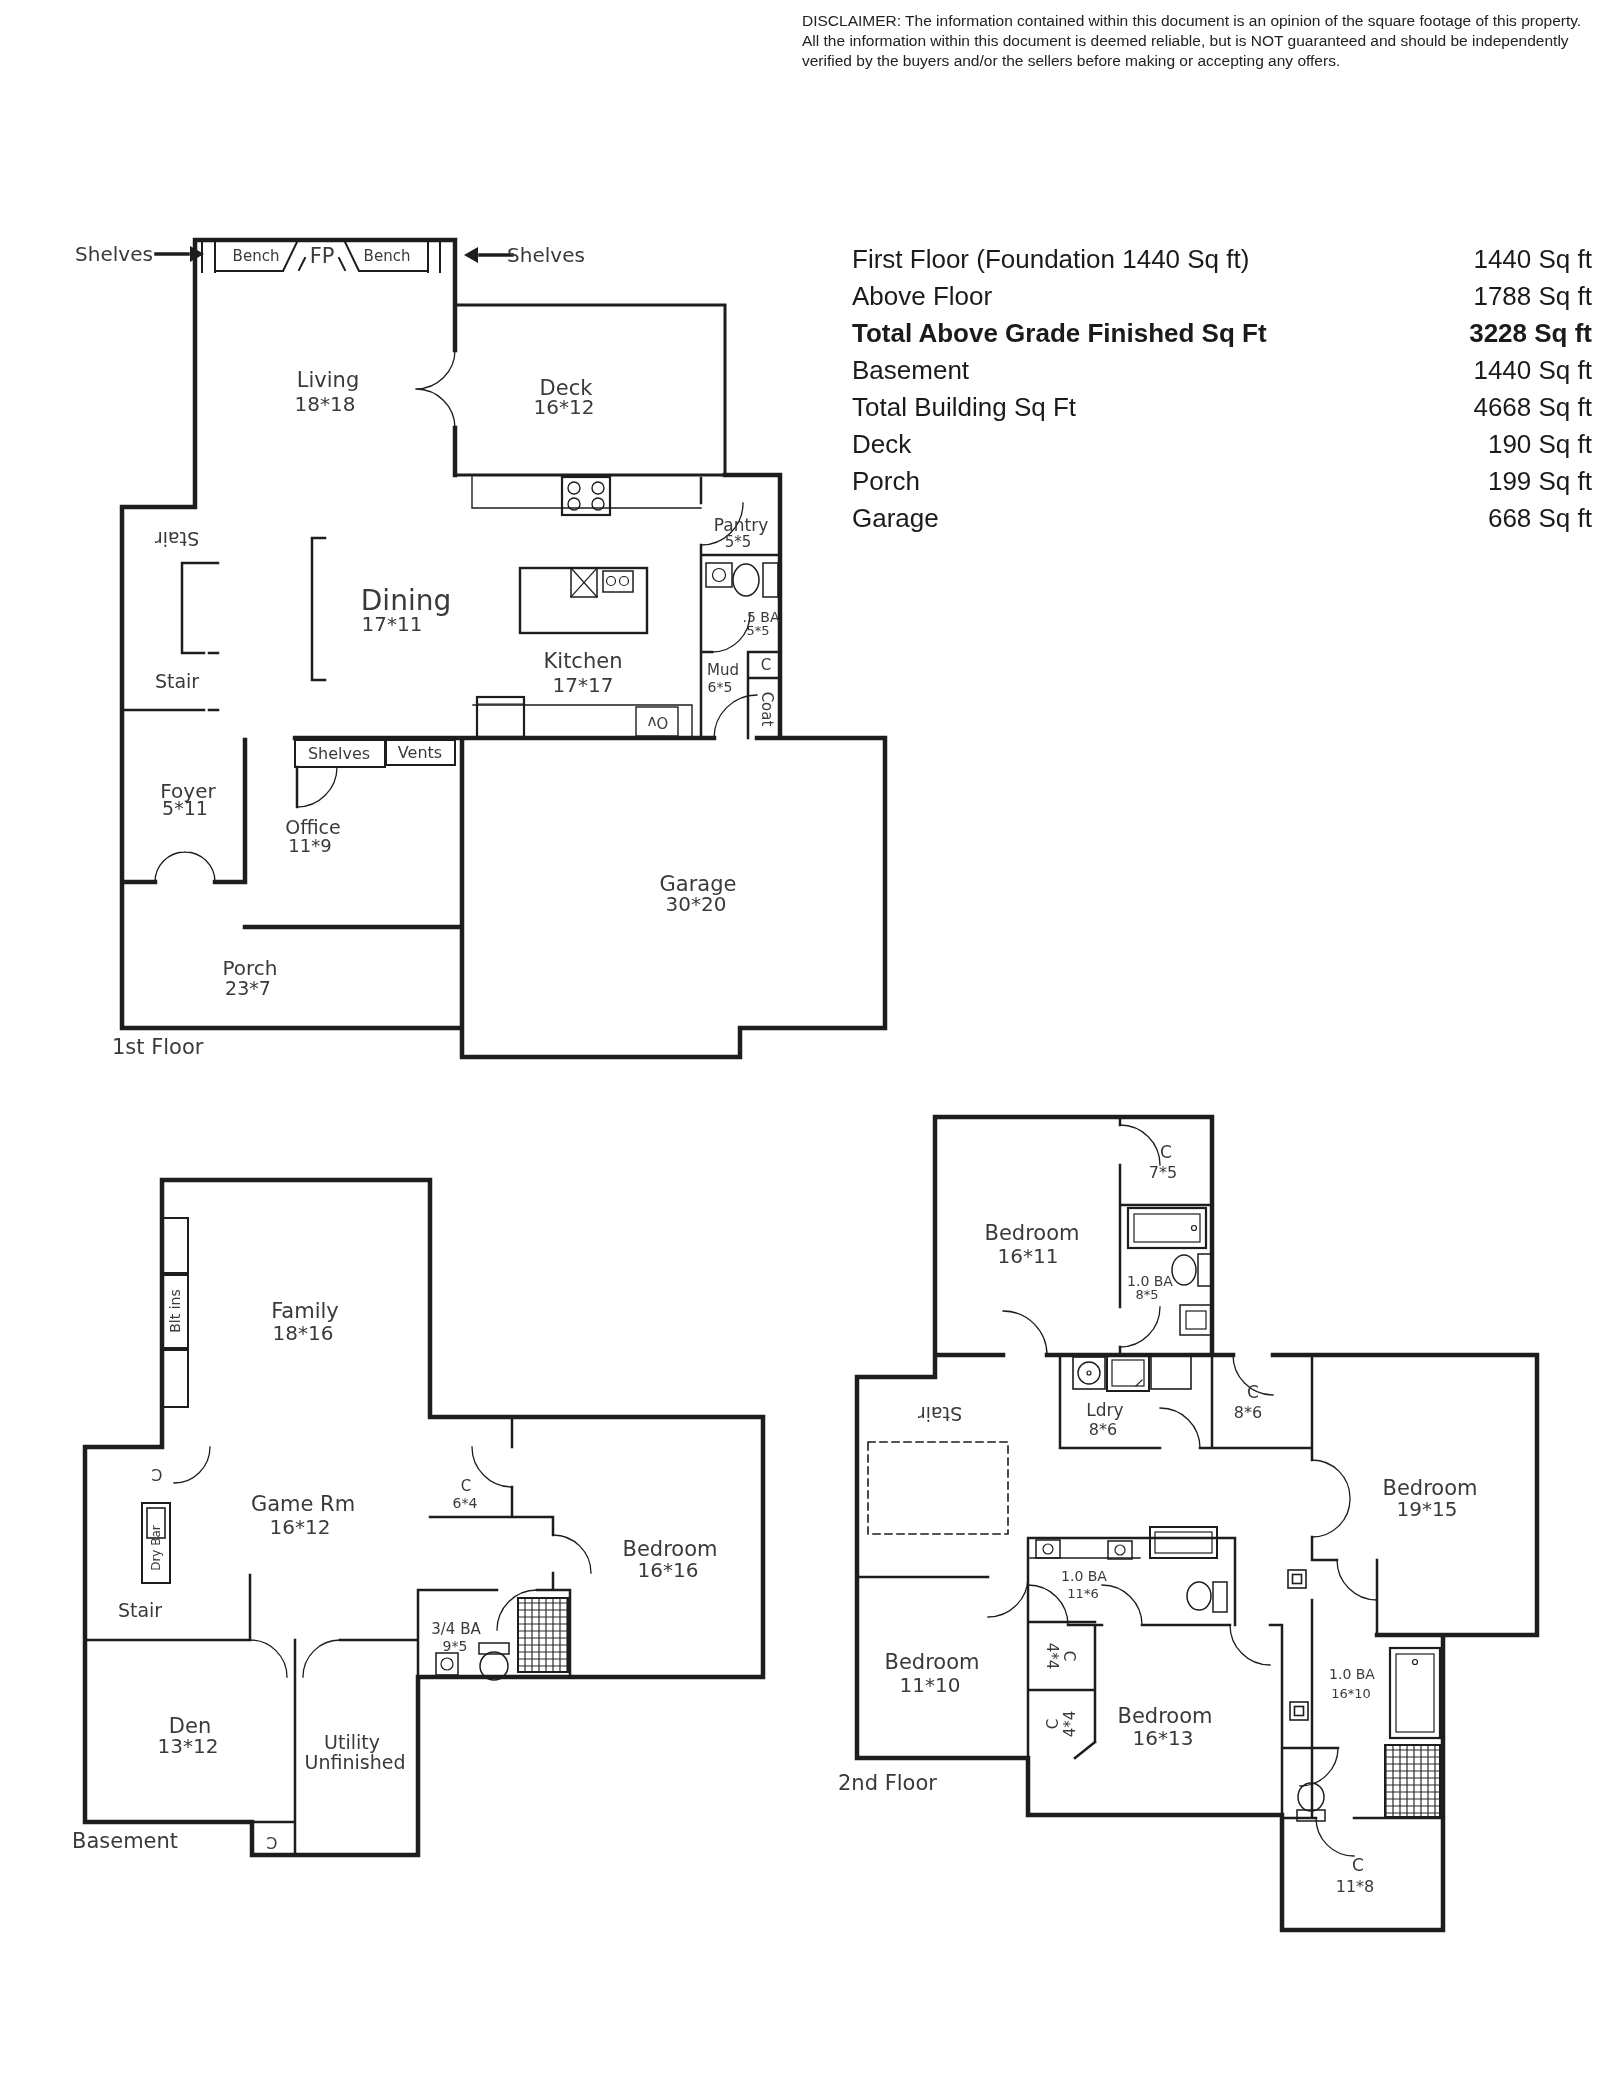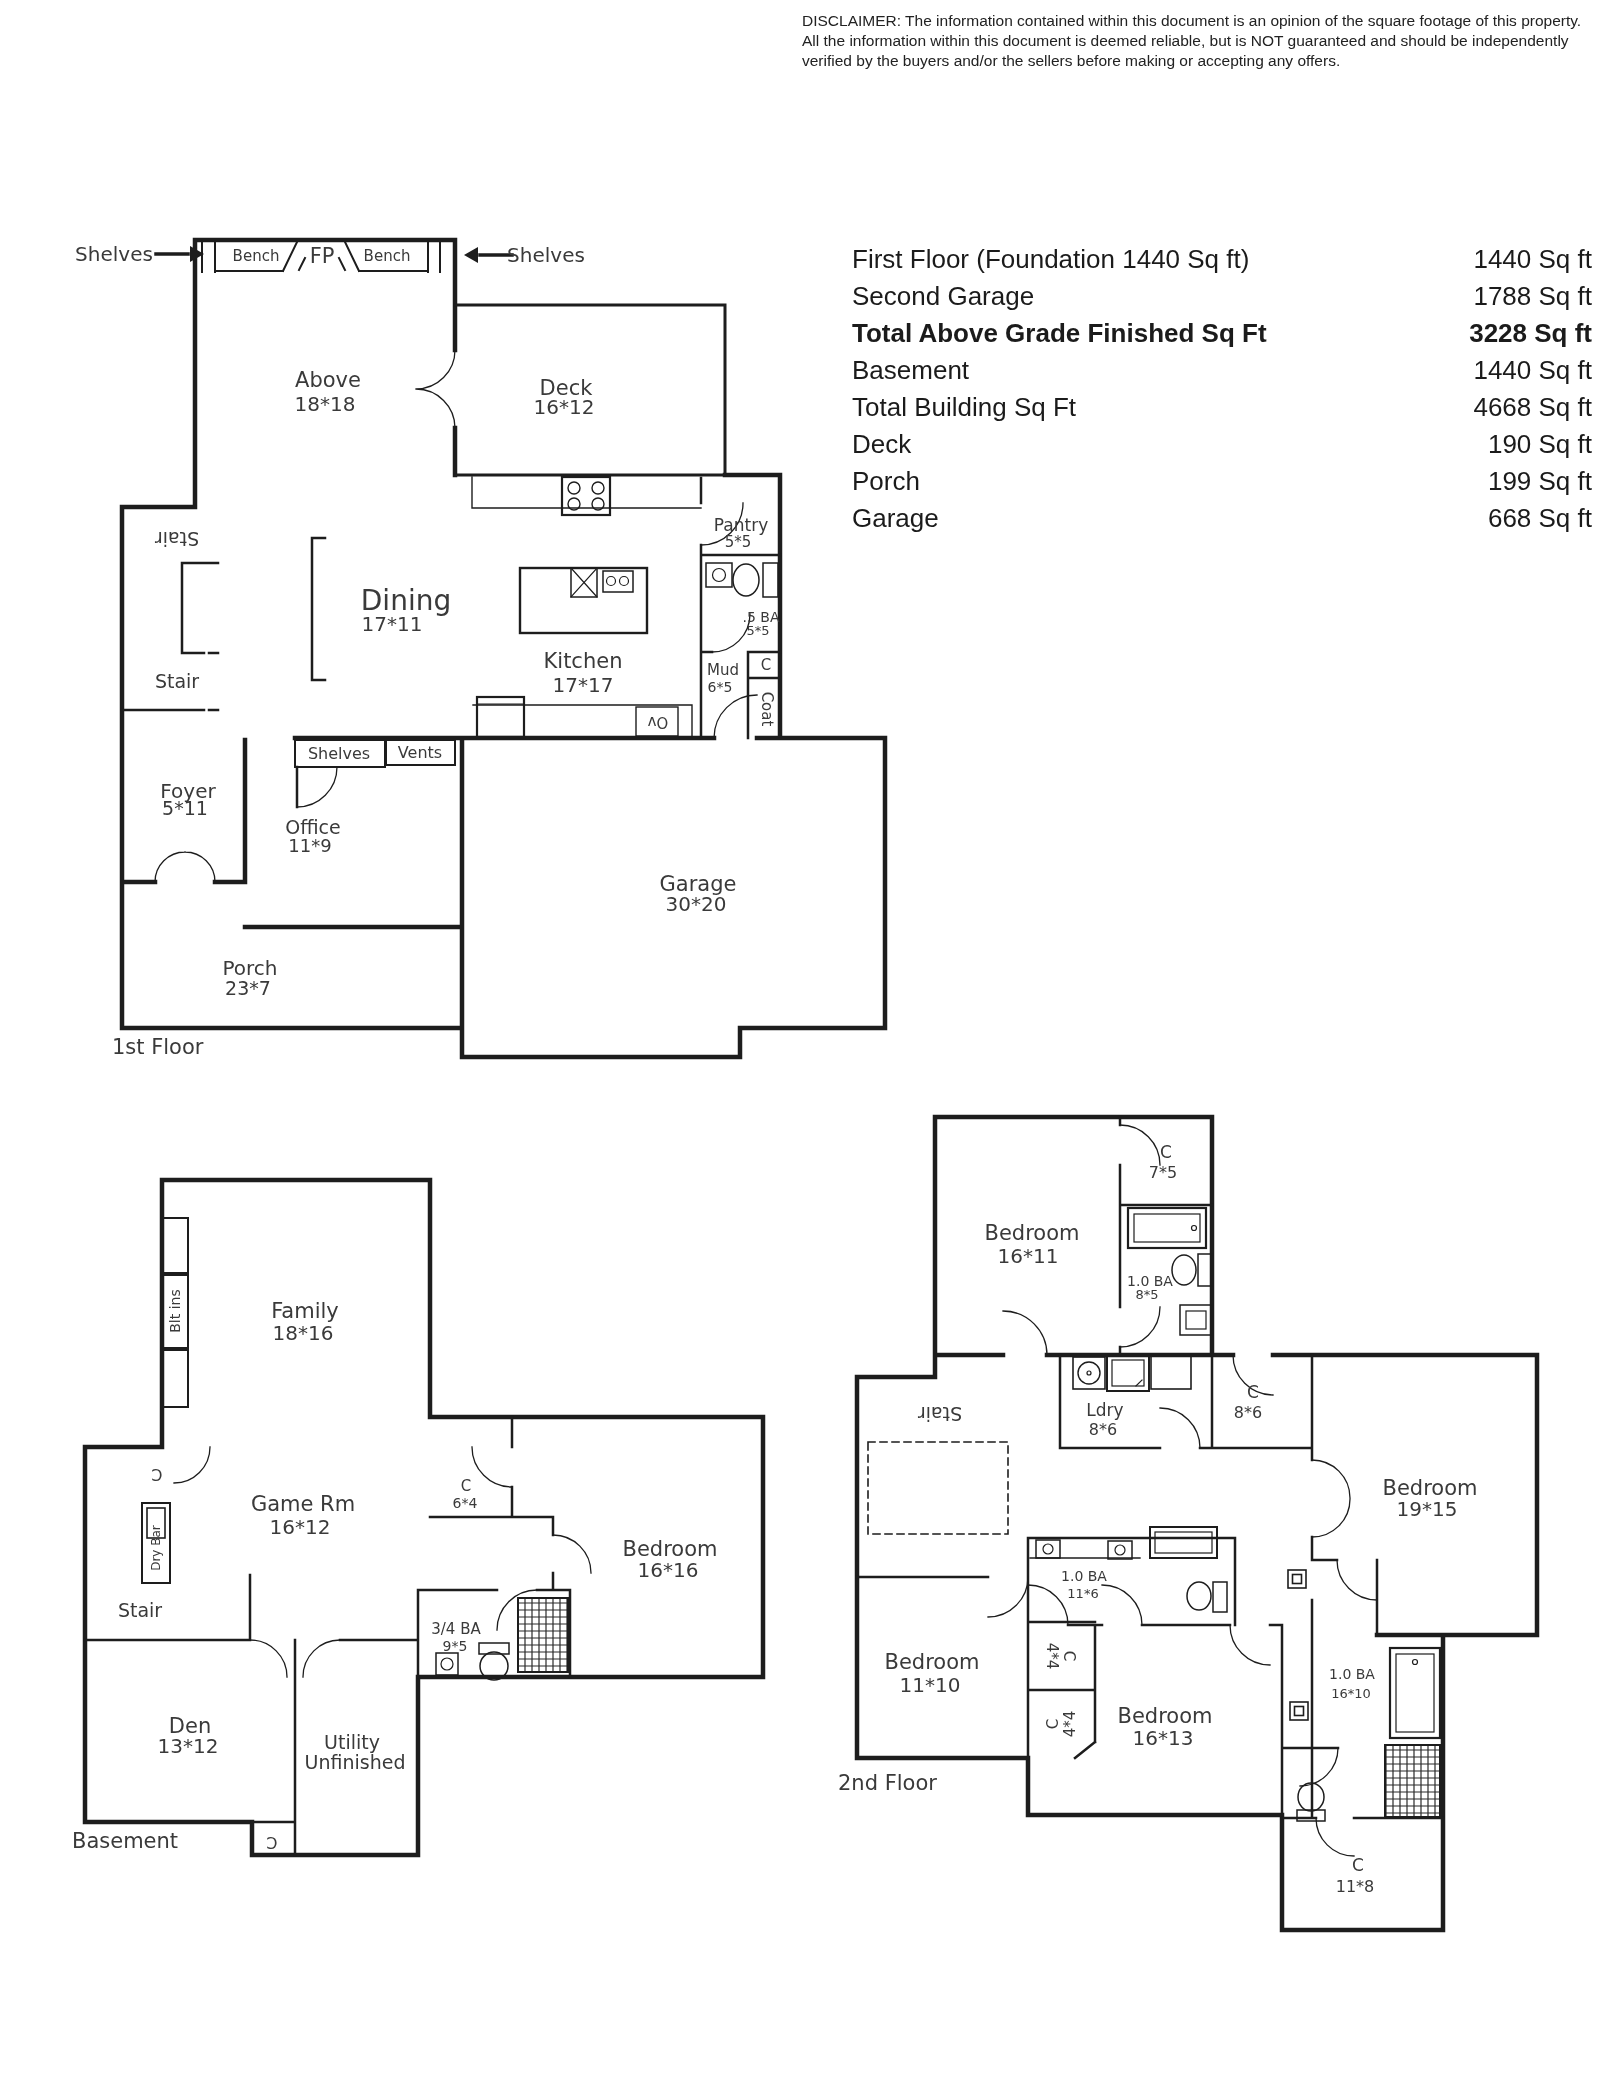--- a/index.html
+++ b/index.html
@@ -25,21 +25,21 @@
 <div id="page">
 
   <div id="disclaimer">DISCLAIMER: The information contained within this document is an opinion of the square footage of this property. All the information within this document is deemed reliable, but is NOT guaranteed and should be independently verified by the buyers and/or the sellers before making or accepting any offers.</div>
 
   <div id="sqft-table">
     <div class="srow">
         <span>First Floor (Foundation 1440 Sq ft)</span>
         <span>1440 Sq ft</span>
       </div>
     <div class="srow">
-        <span>Second Garage</span>
+        <span>Above Floor</span>
         <span>1788 Sq ft</span>
       </div>
     <div class="srow b">
         <span>Total Above Grade Finished Sq Ft</span>
         <span>3228 Sq ft</span>
       </div>
     <div class="srow">
         <span>Basement</span>
         <span>1440 Sq ft</span>
       </div>
@@ -278,21 +278,21 @@
         M1316,1818 A38,38 0 0 0 1354,1856
         M1338,1748 A38,38 0 0 1 1300,1786"></path>
     </g>
   </svg>
 
   <div class="lbl" style="left:114px;top:254px;font-size:20px">Shelves</div>
   <div class="lbl" style="left:256px;top:257px;font-size:15px">Bench</div>
   <div class="lbl" style="left:322px;top:256px;font-size:21px">FP</div>
   <div class="lbl" style="left:387px;top:257px;font-size:15px">Bench</div>
   <div class="lbl" style="left:546px;top:255px;font-size:20px">Shelves</div>
-  <div class="lbl" style="left:328px;top:380px;font-size:21px">Above</div>
+  <div class="lbl" style="left:328px;top:380px;font-size:21px">Living</div>
   <div class="lbl" style="left:325px;top:404px;font-size:20px">18*18</div>
   <div class="lbl" style="left:566px;top:388px;font-size:21px">Deck</div>
   <div class="lbl" style="left:564px;top:407px;font-size:20px">16*12</div>
   <div class="lbl r180" style="left:177px;top:538px;font-size:19px">Stair</div>
   <div class="lbl" style="left:406px;top:601px;font-size:28px">Dining</div>
   <div class="lbl" style="left:392px;top:624px;font-size:20px">17*11</div>
   <div class="lbl" style="left:583px;top:661px;font-size:21px">Kitchen</div>
   <div class="lbl" style="left:583px;top:685px;font-size:20px">17*17</div>
   <div class="lbl" style="left:741px;top:526px;font-size:17px">Pantry</div>
   <div class="lbl" style="left:738px;top:543px;font-size:15px">5*5</div>

